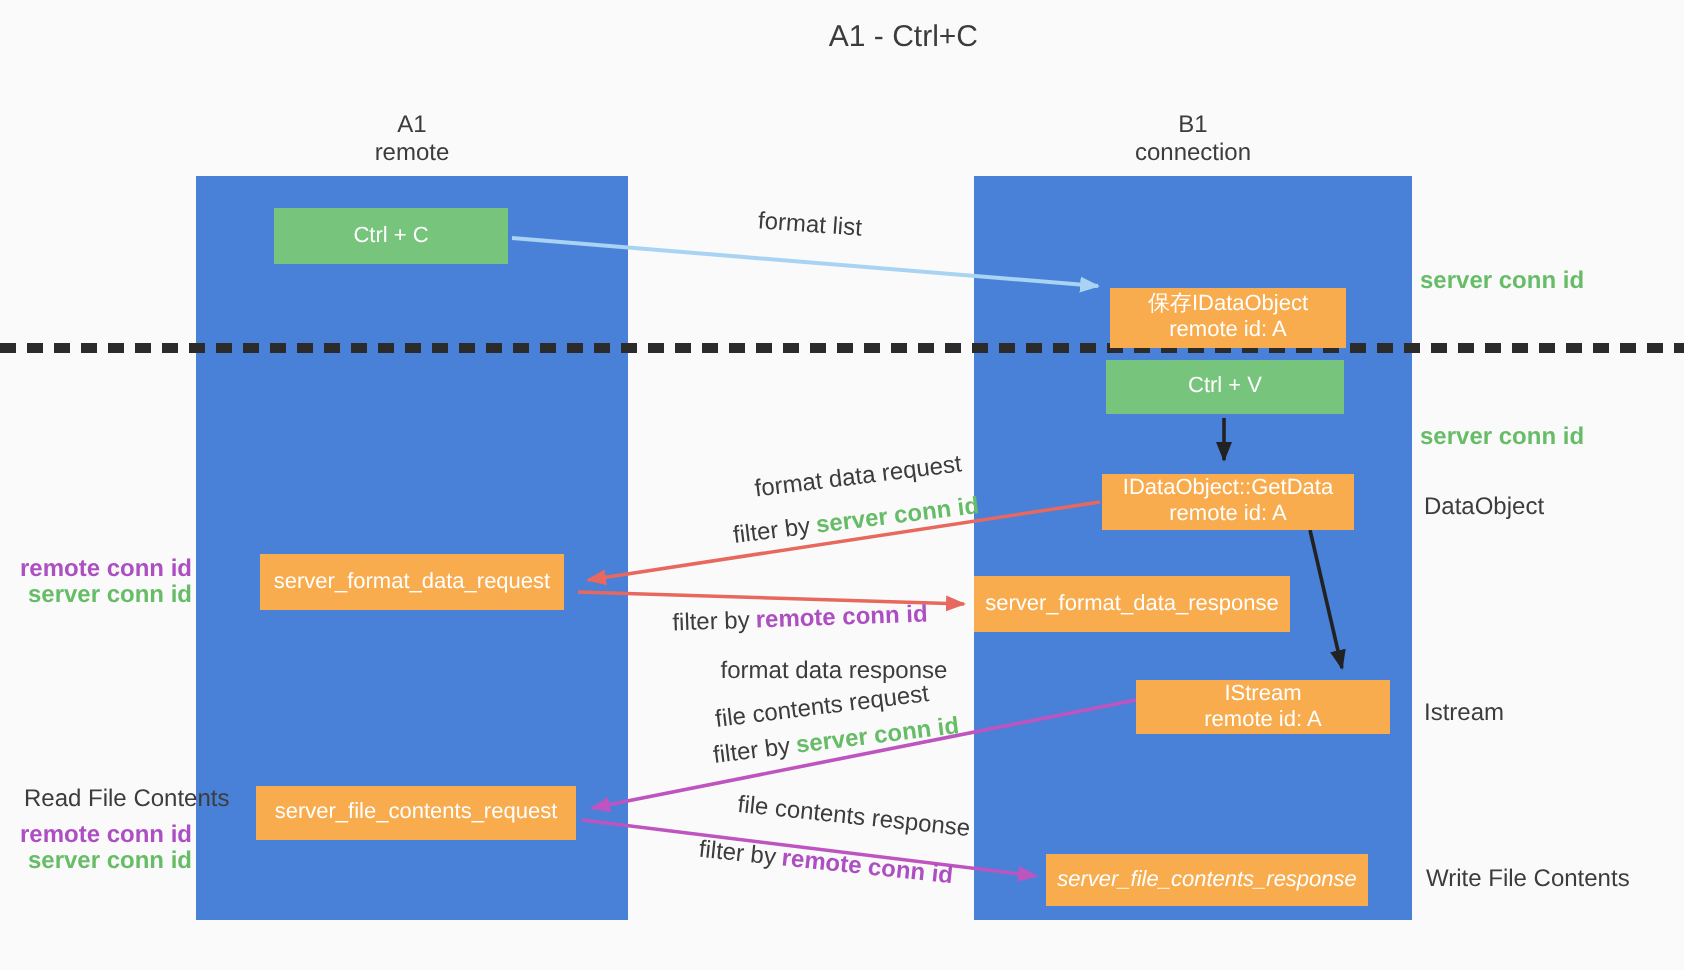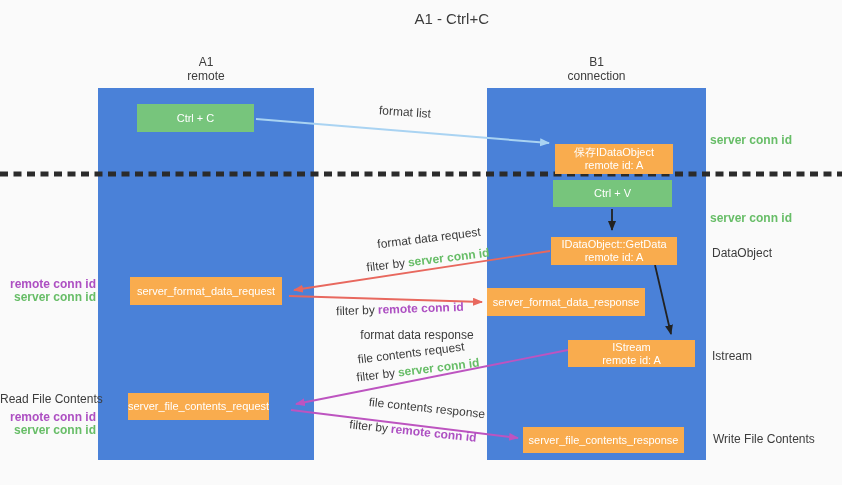--- a/index.html
+++ b/index.html
@@ -101,25 +101,25 @@
 
   <div class="abs node orange" style="left:487px;top:288px;width:158px;height:28px;">
     <span>server_format_data_response</span>
   </div>
 
   <div class="abs node orange" style="left:568px;top:340px;width:127px;height:27px;">
     <span>IStream</span>
     <span>remote id: A</span>
   </div>
 
-  <div class="abs node orange" style="left:128px;top:393px;width:141px;height:27px;">
+  <div class="abs node orange" style="left:128px;top:393px;width:160px;height:27px;">
     <span>server_file_contents_request</span>
   </div>
 
-  <div class="abs node orange" style="left:523px;top:427px;width:161px;height:26px;">
+  <div class="abs node orange" style="left:523px;top:427px;width:161px;height:26px;font-style:italic;">
     <span>server_file_contents_response</span>
   </div>
 
   <div class="abs flow-label" style="left:355px;top:105px;width:100px;transform:rotate(4deg);">format list</div>
 
   <div class="abs flow-label" style="left:368px;top:231px;width:122px;transform:rotate(-7deg);">format data request</div>
 
   <div class="abs flow-label" style="left:358px;top:253px;width:140px;transform:rotate(-7deg);">
     <span class="dark-text fb-prefix">filter by</span><span class="green-text">server conn id</span>
   </div>
@@ -143,17 +143,17 @@
   </div>
 
   <div class="abs side-label green-text" style="left:710px;top:133px;">server conn id</div>
   <div class="abs side-label green-text" style="left:710px;top:211px;">server conn id</div>
   <div class="abs side-label dark-text" style="left:712px;top:246px;">DataObject</div>
   <div class="abs side-label dark-text" style="left:712px;top:349px;">Istream</div>
   <div class="abs side-label dark-text" style="left:713px;top:432px;">Write File Contents</div>
 
   <div class="abs side-label left-col purple-text" style="top:277px;">remote conn id</div>
   <div class="abs side-label left-col green-text" style="top:290px;">server conn id</div>
-  <div class="abs side-label left-col dark-text" style="top:392px;">Read File Contents</div>
+  <div class="abs side-label left-col dark-text" style="top:392px;padding-left:12px;">Read File Contents</div>
   <div class="abs side-label left-col purple-text" style="top:410px;">remote conn id</div>
   <div class="abs side-label left-col green-text" style="top:423px;">server conn id</div>
 
 </div>
 
 </body></html>

